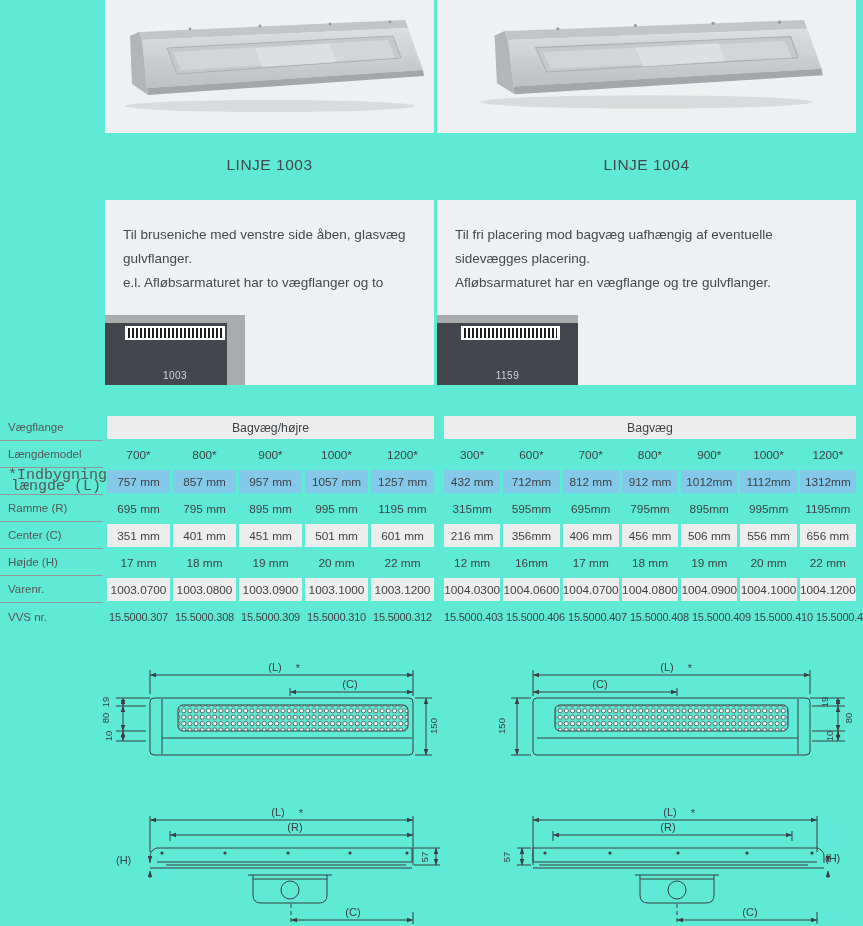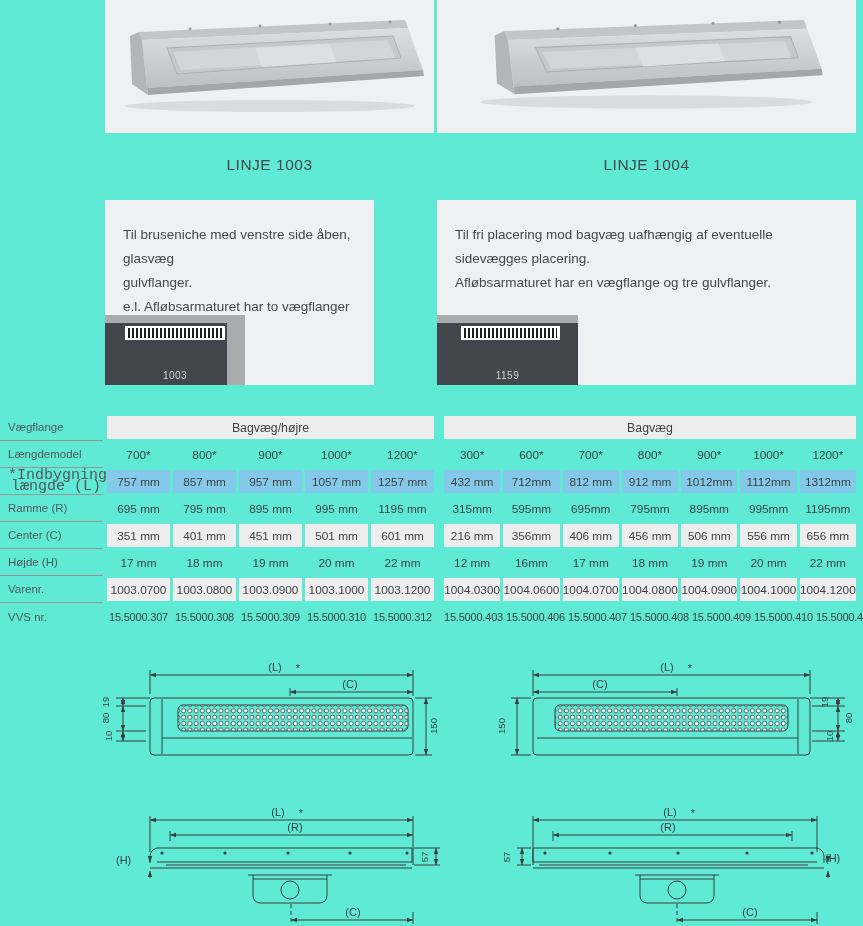--- a/index.html
+++ b/index.html
@@ -85,21 +85,21 @@
       <polygon points="86,47 305,37 311,52 94,62" fill="#d3d5d6"></polygon>
       <polygon points="170,43 245,39 251,55 177,60" fill="#dddfe0"></polygon>
       <polygon points="60,78 338,62 339,68 61,85" fill="#a4a6a8"></polygon>
       <polygon points="52,28 55,36 60,78 61,85 45,75 43,32" fill="#b3b5b7"></polygon>
     </svg>
   </div>
 
   <div class="abs product-title" style="left:105px;top:156px;width:329px;">LINJE 1003</div>
   <div class="abs product-title" style="left:437px;top:156px;width:419px;">LINJE 1004</div>
 
-  <div class="abs desc" style="left:105px;top:200px;width:269px;height:185px;">
+  <div class="abs desc" style="left:105px;top:200px;width:329px;height:185px;">
     <div class="text">
       <div>Til bruseniche med venstre side åben, glasvæg</div>
       <div>gulvflanger.</div>
       <div>e.l. Afløbsarmaturet har to vægflanger og to</div>
     </div>
     <div class="plan" style="width:140px;height:70px;">
       <div class="dark" style="left:0;top:8px;width:122px;height:62px;"></div>
       <div class="grate" style="left:20px;top:11px;width:100px;height:14px;">
           <div class="bars"></div>
         </div>

